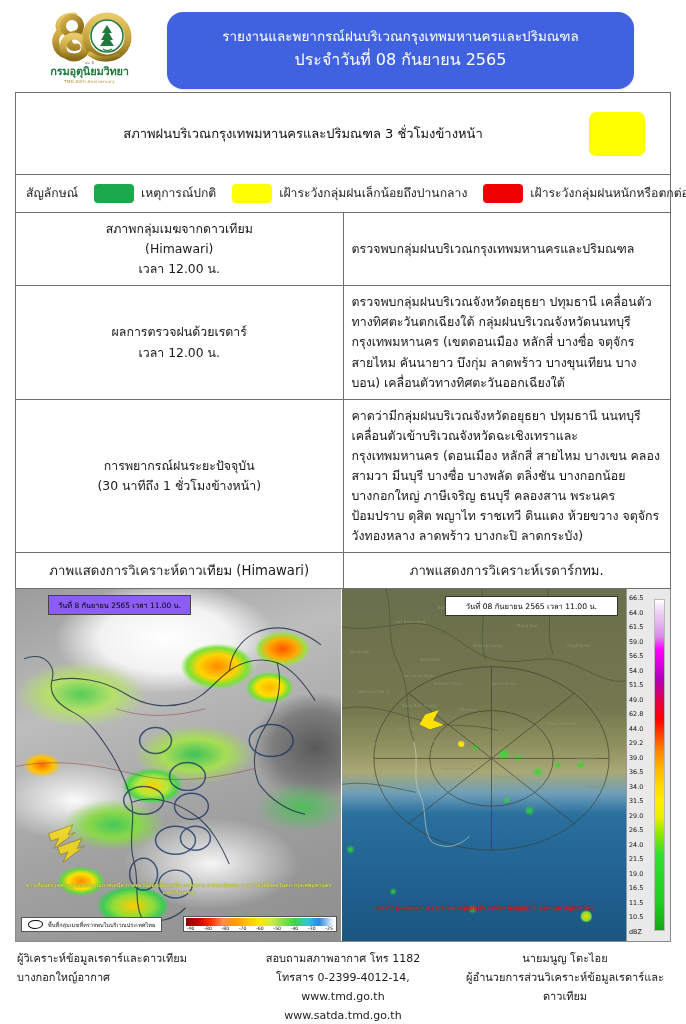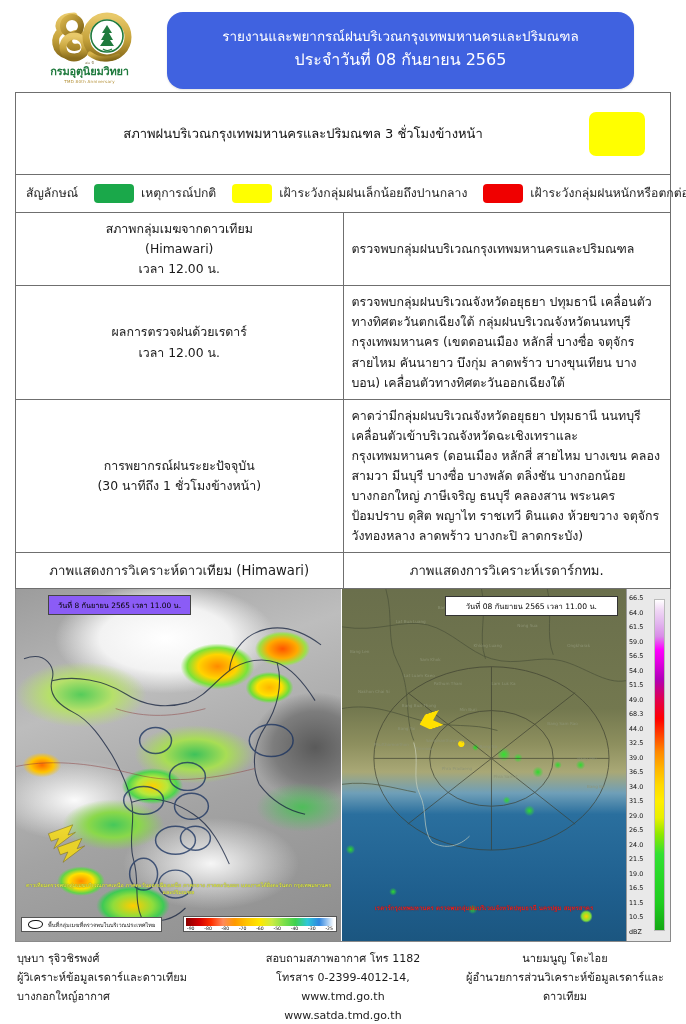--- a/index.html
+++ b/index.html
@@ -553,23 +553,23 @@
     <div class="rad-scale">
       <div class="labels">
         <span>66.5</span>
         <span>64.0</span>
         <span>61.5</span>
         <span>59.0</span>
         <span>56.5</span>
         <span>54.0</span>
         <span>51.5</span>
         <span>49.0</span>
-        <span>68.3</span>
+        <span>62.8</span>
         <span>44.0</span>
-        <span>32.5</span>
+        <span>29.2</span>
         <span>39.0</span>
         <span>36.5</span>
         <span>34.0</span>
         <span>31.5</span>
         <span>29.0</span>
         <span>26.5</span>
         <span>24.0</span>
         <span>21.5</span>
         <span>19.0</span>
         <span>16.5</span>
@@ -577,21 +577,20 @@
         <span>10.5</span>
         <span>dBZ</span>
       </div>
       <div class="colbar"></div>
     </div>
   </div>
 </div>
 
 <div class="footer">
   <div class="col left">
-    <div class="nm">บุษบา รุจิวชิรพงศ์</div>
     <div>ผู้วิเคราะห์ข้อมูลเรดาร์และดาวเทียม</div>
     <div>บางกอกใหญ์อากาศ</div>
   </div>
   <div class="col mid">
     <div>สอบถามสภาพอากาศ โทร 1182</div>
     <div>โทรสาร 0-2399-4012-14, www.tmd.go.th</div>
     <div>www.satda.tmd.go.th</div>
   </div>
   <div class="col right">
     <div class="nm">นายมนูญ  โตะไอย</div>

